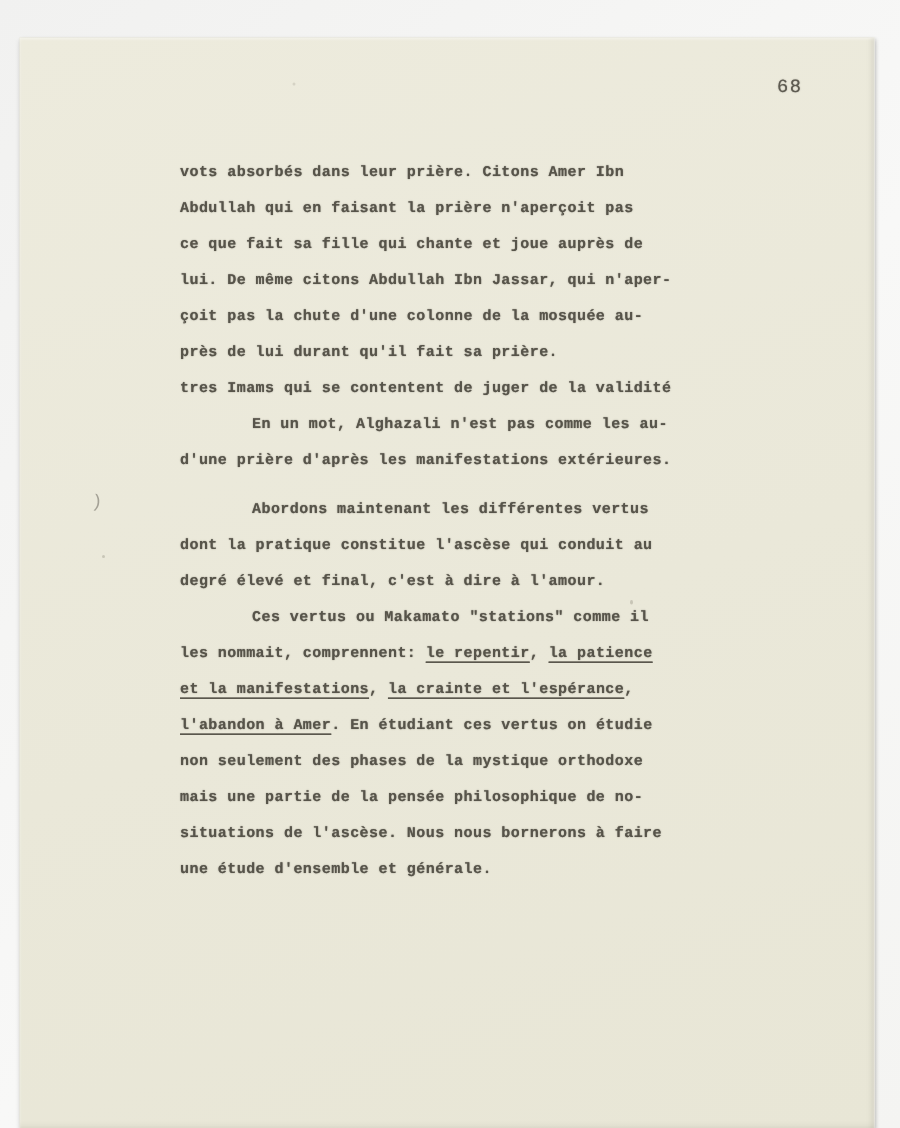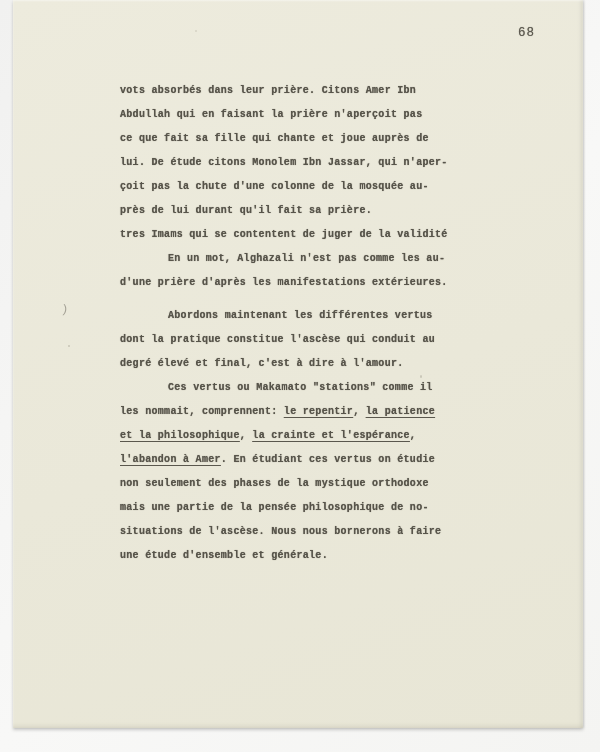--- a/index.html
+++ b/index.html
@@ -12,21 +12,21 @@
     font-family: "Liberation Mono", "DejaVu Sans Mono", monospace;
   }
   .scan-bg {
     position: relative;
     width: 600px;
     height: 752px;
   }
   .paper {
     position: absolute;
     left: 13px;
-    top: 0;
+    top: 25px;
     width: 570px;
     height: 728px;
     background: linear-gradient(160deg, #edebdd 0%, #eae8d9 55%, #e8e6d6 100%);
     box-shadow:
       0 2px 3px rgba(90, 90, 85, 0.28),
       1px 0 2px rgba(90, 90, 85, 0.18),
       inset 0 1px 2px rgba(255, 255, 255, 0.5),
       inset -5px 0 4px -4px rgba(120, 115, 100, 0.25),
       inset 0 -6px 5px -5px rgba(120, 115, 100, 0.22);
   }
@@ -84,32 +84,32 @@
 <body>
 
 <div class="scan-bg">
   <div class="paper">
     <div class="page-number">68</div>
     <div class="margin-mark">)</div>
     <div class="text-block" id="text-block">
         <div class="line"><span>vots absorbés dans leur prière. Citons Amer Ibn</span></div>
         <div class="line"><span>Abdullah qui en faisant la prière n'aperçoit pas</span></div>
         <div class="line"><span>ce que fait sa fille qui chante et joue auprès de</span></div>
-        <div class="line"><span>lui. De étude citons Monolem Ibn Jassar, qui n'aper-</span></div>
+        <div class="line"><span>lui. De même citons Abdullah Ibn Jassar, qui n'aper-</span></div>
         <div class="line"><span>çoit pas la chute d'une colonne de la mosquée au-</span></div>
         <div class="line"><span>près de lui durant qu'il fait sa prière.</span></div>
         <div class="line"><span>tres Imams qui se contentent de juger de la validité</span></div>
         <div class="line indent"><span>En un mot, Alghazali n'est pas comme les au-</span></div>
         <div class="line"><span>d'une prière d'après les manifestations extérieures.</span></div>
         <div class="line indent pbreak"><span>Abordons maintenant les différentes vertus</span></div>
         <div class="line"><span>dont la pratique constitue l'ascèse qui conduit au</span></div>
         <div class="line"><span>degré élevé et final, c'est à dire à l'amour.</span></div>
         <div class="line indent"><span>Ces vertus ou Makamato "stations" comme il</span></div>
         <div class="line"><span>les nommait, comprennent: </span><span class="u">le repentir</span><span>, </span><span class="u">la patience</span></div>
-        <div class="line"><span class="u">et la philosophique</span><span>, </span><span class="u">la crainte et l'espérance</span><span>,</span></div>
+        <div class="line"><span class="u">et la manifestations</span><span>, </span><span class="u">la crainte et l'espérance</span><span>,</span></div>
         <div class="line"><span class="u">l'abandon à Amer</span><span>. En étudiant ces vertus on étudie</span></div>
         <div class="line"><span>non seulement des phases de la mystique orthodoxe</span></div>
         <div class="line"><span>mais une partie de la pensée philosophique de no-</span></div>
         <div class="line"><span>situations de l'ascèse. Nous nous bornerons à faire</span></div>
         <div class="line"><span>une étude d'ensemble et générale.</span></div>
       </div>
     <div class="speck s1"></div>
     <div class="speck s2"></div>
     <div class="speck s3"></div>
   </div>

